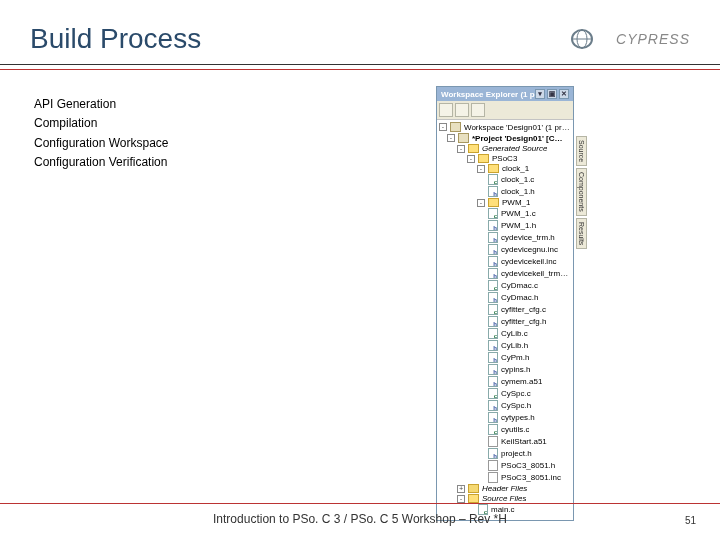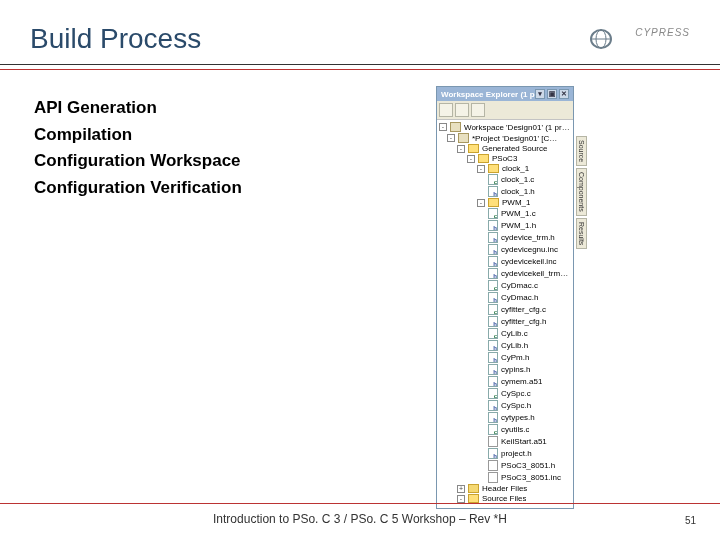--- a/index.html
+++ b/index.html
@@ -1,47 +1,47 @@
 <!DOCTYPE html>
 <html><head>
 <meta charset="utf-8">
 <style>
   * { box-sizing: border-box; margin: 0; padding: 0; }
   html, body { width: 720px; height: 540px; font-family: Arial, Helvetica, sans-serif; background: #fff; color: #000; }
   .slide { position: relative; width: 720px; height: 540px; }
   .title-bar { position: absolute; top: 14px; left: 30px; right: 30px; height: 50px; display: flex; justify-content: space-between; align-items: center; }
   .title { font-size: 28px; color: #2a4a6a; font-weight: 400; }
-  .logo { font-size: 10px; color: #888; font-style: italic; letter-spacing: 1px; display:flex; gap:4px;}
+  .logo { font-size: 14px; color: #888; font-style: italic; letter-spacing: 1px; display:flex; align-items:center; gap:4px;}
   .logo svg { width: 42px; height: 24px; }
   .hr1 { position: absolute; top: 64px; left: 0; right: 0; height: 1px; background: #333; }
   .hr2 { position: absolute; top: 69px; left: 0; right: 0; height: 1px; background: #b33; }
-  .body-text { position: absolute; top: 96px; left: 34px; font-size: 17px; line-height: 1.45; font-weight: bold; }
+  .body-text { position: absolute; top: 96px; left: 34px; font-size: 12px; line-height: 1.45; }
   .body-text div { margin-bottom: 2px; }
 
   .explorer-wrap { position: absolute; top: 86px; left: 436px; width: 138px; border: 1px solid #7a97b0; font-size: 8px; font-family: Tahoma, Arial, sans-serif; background:#fff; }
   .explorer-title { background: #9ab5d6; color: #fff; font-weight: bold; padding: 2px 4px; display:flex; justify-content:space-between; align-items:center; }
   .explorer-title .tt { white-space:nowrap; overflow:hidden; }
   .explorer-controls { display:flex; gap:2px; }
   .explorer-controls span { width:10px; height:10px; background:#cdd9e8; border:1px solid #7a97b0; display:inline-block; font-size:7px; text-align:center; line-height:8px; color:#334; }
   .toolbar { display:flex; gap:2px; padding:2px; border-bottom:1px solid #c3c3c3; background:#ece9d8; }
   .toolbar span { width:14px; height:14px; border:1px solid #b5b5a5; background:#f5f3e7; display:inline-block; }
 
   .tree { padding: 2px 2px 4px 2px; position:relative; }
   .row { display:flex; align-items:center; gap:3px; padding: 0 0 1px 0; white-space:nowrap; overflow:hidden; }
-  .ind1 { padding-left: 8px; } .ind2 { padding-left: 18px; } .ind3 { padding-left: 28px; } .ind4 { padding-left: 38px; }
+  .ind1 { padding-left: 8px; } .ind2 { padding-left: 18px; font-style: italic; } .ind3 { padding-left: 28px; } .ind4 { padding-left: 38px; }
   .exp { width:8px; height:8px; border:1px solid #888; display:inline-flex; align-items:center; justify-content:center; font-size:7px; line-height:6px; color:#444; background:#fff; flex-shrink:0;}
   .ico-folder { width:11px; height:9px; background:#ffe07a; border:1px solid #caa32f; flex-shrink:0; }
   .ico-folder.closed { background:#f5d872; }
   .ico-c { width:10px; height:11px; border:1px solid #8aa; background:#fff; position:relative; flex-shrink:0;}
   .ico-c::after{content:"c"; position:absolute; bottom:-1px; right:0; font-size:6px; color:#2a7a4a; font-weight:bold;}
   .ico-h { width:10px; height:11px; border:1px solid #8aa; background:#fff; position:relative; flex-shrink:0;}
   .ico-h::after{content:"h"; position:absolute; bottom:-1px; right:0; font-size:6px; color:#2a4a9a; font-weight:bold;}
   .ico-file { width:10px; height:11px; border:1px solid #999; background:#fff; flex-shrink:0;}
   .ico-prj { width:11px; height:10px; background:#e8e0c0; border:1px solid #a89860; flex-shrink:0;}
-  .bold { font-weight:normal; }
+  .bold { font-weight:bold; }
   .lbl { overflow:hidden; text-overflow:ellipsis; }
 
   .side-tabs { position:absolute; top:16px; right:-14px; display:flex; flex-direction:column; gap:2px; }
   .side-tab { writing-mode: vertical-rl; font-size:7px; background:#ece9d8; border:1px solid #b5b5a5; padding:3px 1px; color:#333;}
 
   .footer-line { position:absolute; bottom:36px; left:0; right:0; height:1px; background:#b33; }
   .footer { position:absolute; bottom:14px; left:0; right:0; text-align:center; font-size:12px; color:#333; }
   .pagenum { position:absolute; bottom:14px; right:24px; font-size:10px; color:#333;margin-left:20px; }
 </style>
 </head>
@@ -247,19 +247,24 @@
         <div class="row ind2">
           <span class="exp">+</span>
           <span class="ico-folder closed"></span>
           <span class="lbl">Header Files</span>
         </div>
         <div class="row ind2">
           <span class="exp">-</span>
           <span class="ico-folder"></span>
           <span class="lbl">Source Files</span>
         </div>
+        <div class="row ind3">
+          <span style="width: 8px; flex-shrink: 0;"></span>
+          <span class="ico-c"></span>
+          <span class="lbl">main.c</span>
+        </div>
       </div>
   </div>
 
   <div class="footer-line"></div>
   <div class="footer">Introduction to PSo. C 3 / PSo. C 5 Workshop – Rev *H</div>
   <div class="pagenum">51</div>
 </div>
 
 </body></html>

